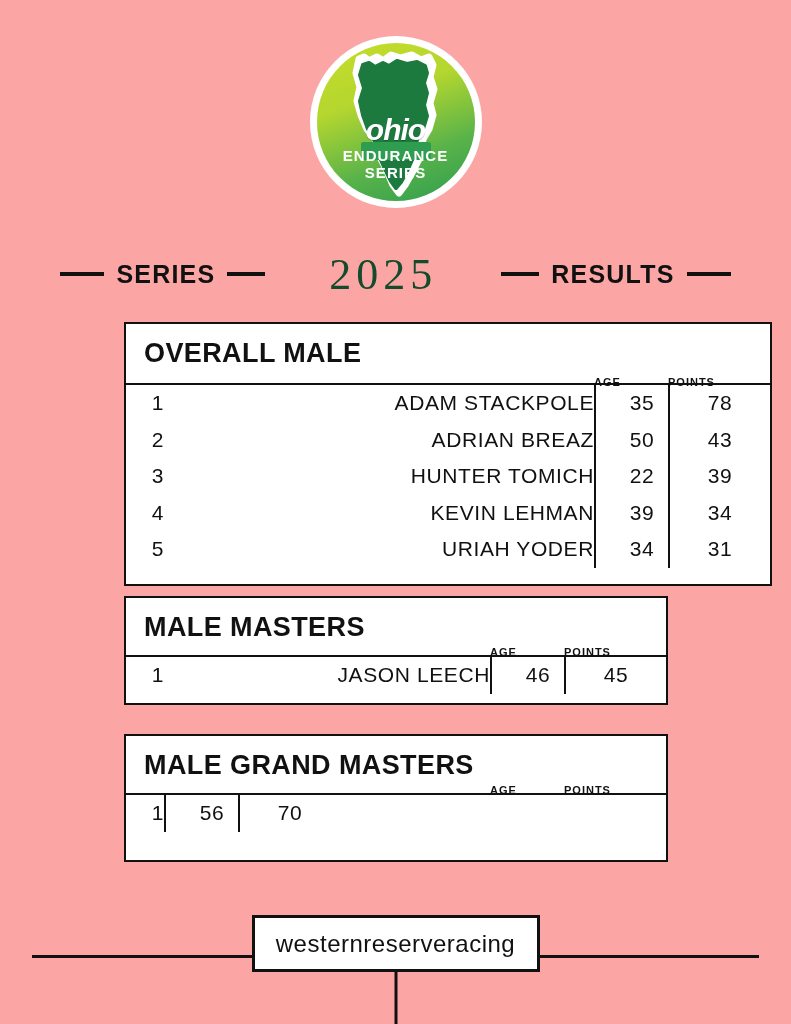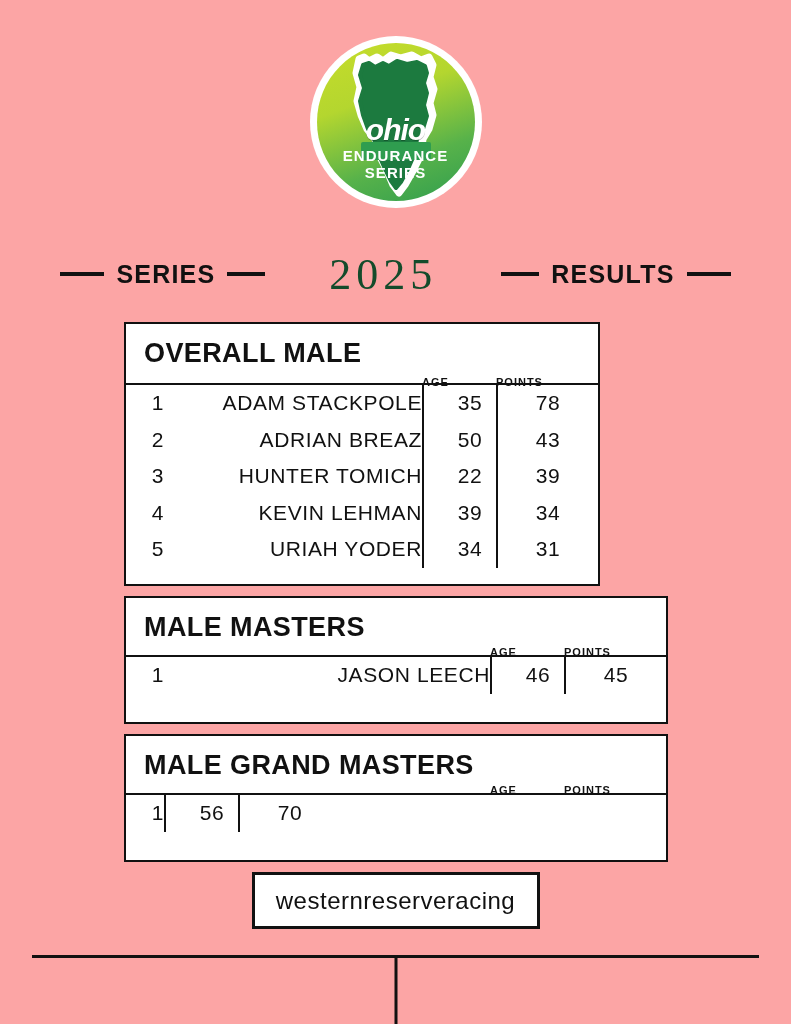--- a/index.html
+++ b/index.html
@@ -188,25 +188,25 @@
     height: 100%;
     display: flex;
     align-items: center;
     justify-content: center;
     box-sizing: border-box;
   }
   .row .age { width: 74px; padding-left: 20px; }
   .row .points { width: 102px; }
 
   
-  #block-overall { left: 124px; top: 322px; width: 476px; height: 264px; }
+  #block-overall { left: 124px; top: 322px; width: 648px; height: 264px; }
   #block-overall .col-heads { top: 52px; }
   #block-overall .rows { margin-top: 14px; }
 
-  #block-masters { left: 124px; top: 596px; width: 544px; height: 128px; }
+  #block-masters { left: 124px; top: 596px; width: 544px; height: 109px; }
   #block-masters .col-heads { top: 48px; }
   #block-masters .rows { margin-top: 12px; }
 
   #block-grand { left: 124px; top: 734px; width: 544px; height: 128px; }
   #block-grand .col-heads { top: 48px; }
   #block-grand .rows { margin-top: 12px; }
   #block-grand .row .age { width: 74px; }
   #block-grand .row .points { width: 102px; }
 
   
@@ -224,21 +224,21 @@
     transform: translateX(-50%);
     top: 955px;
     width: 3px;
     height: 70px;
     background: #111111;
   }
   .footer-box {
     position: absolute;
     left: 50%;
     transform: translateX(-50%);
-    top: 872px;
+    top: 915px;
     width: 288px;
     height: 57px;
     background: #ffffff;
     border: 3px solid #111111;
     box-sizing: border-box;
     display: flex;
     align-items: center;
     justify-content: center;
   }
   .footer-text {

